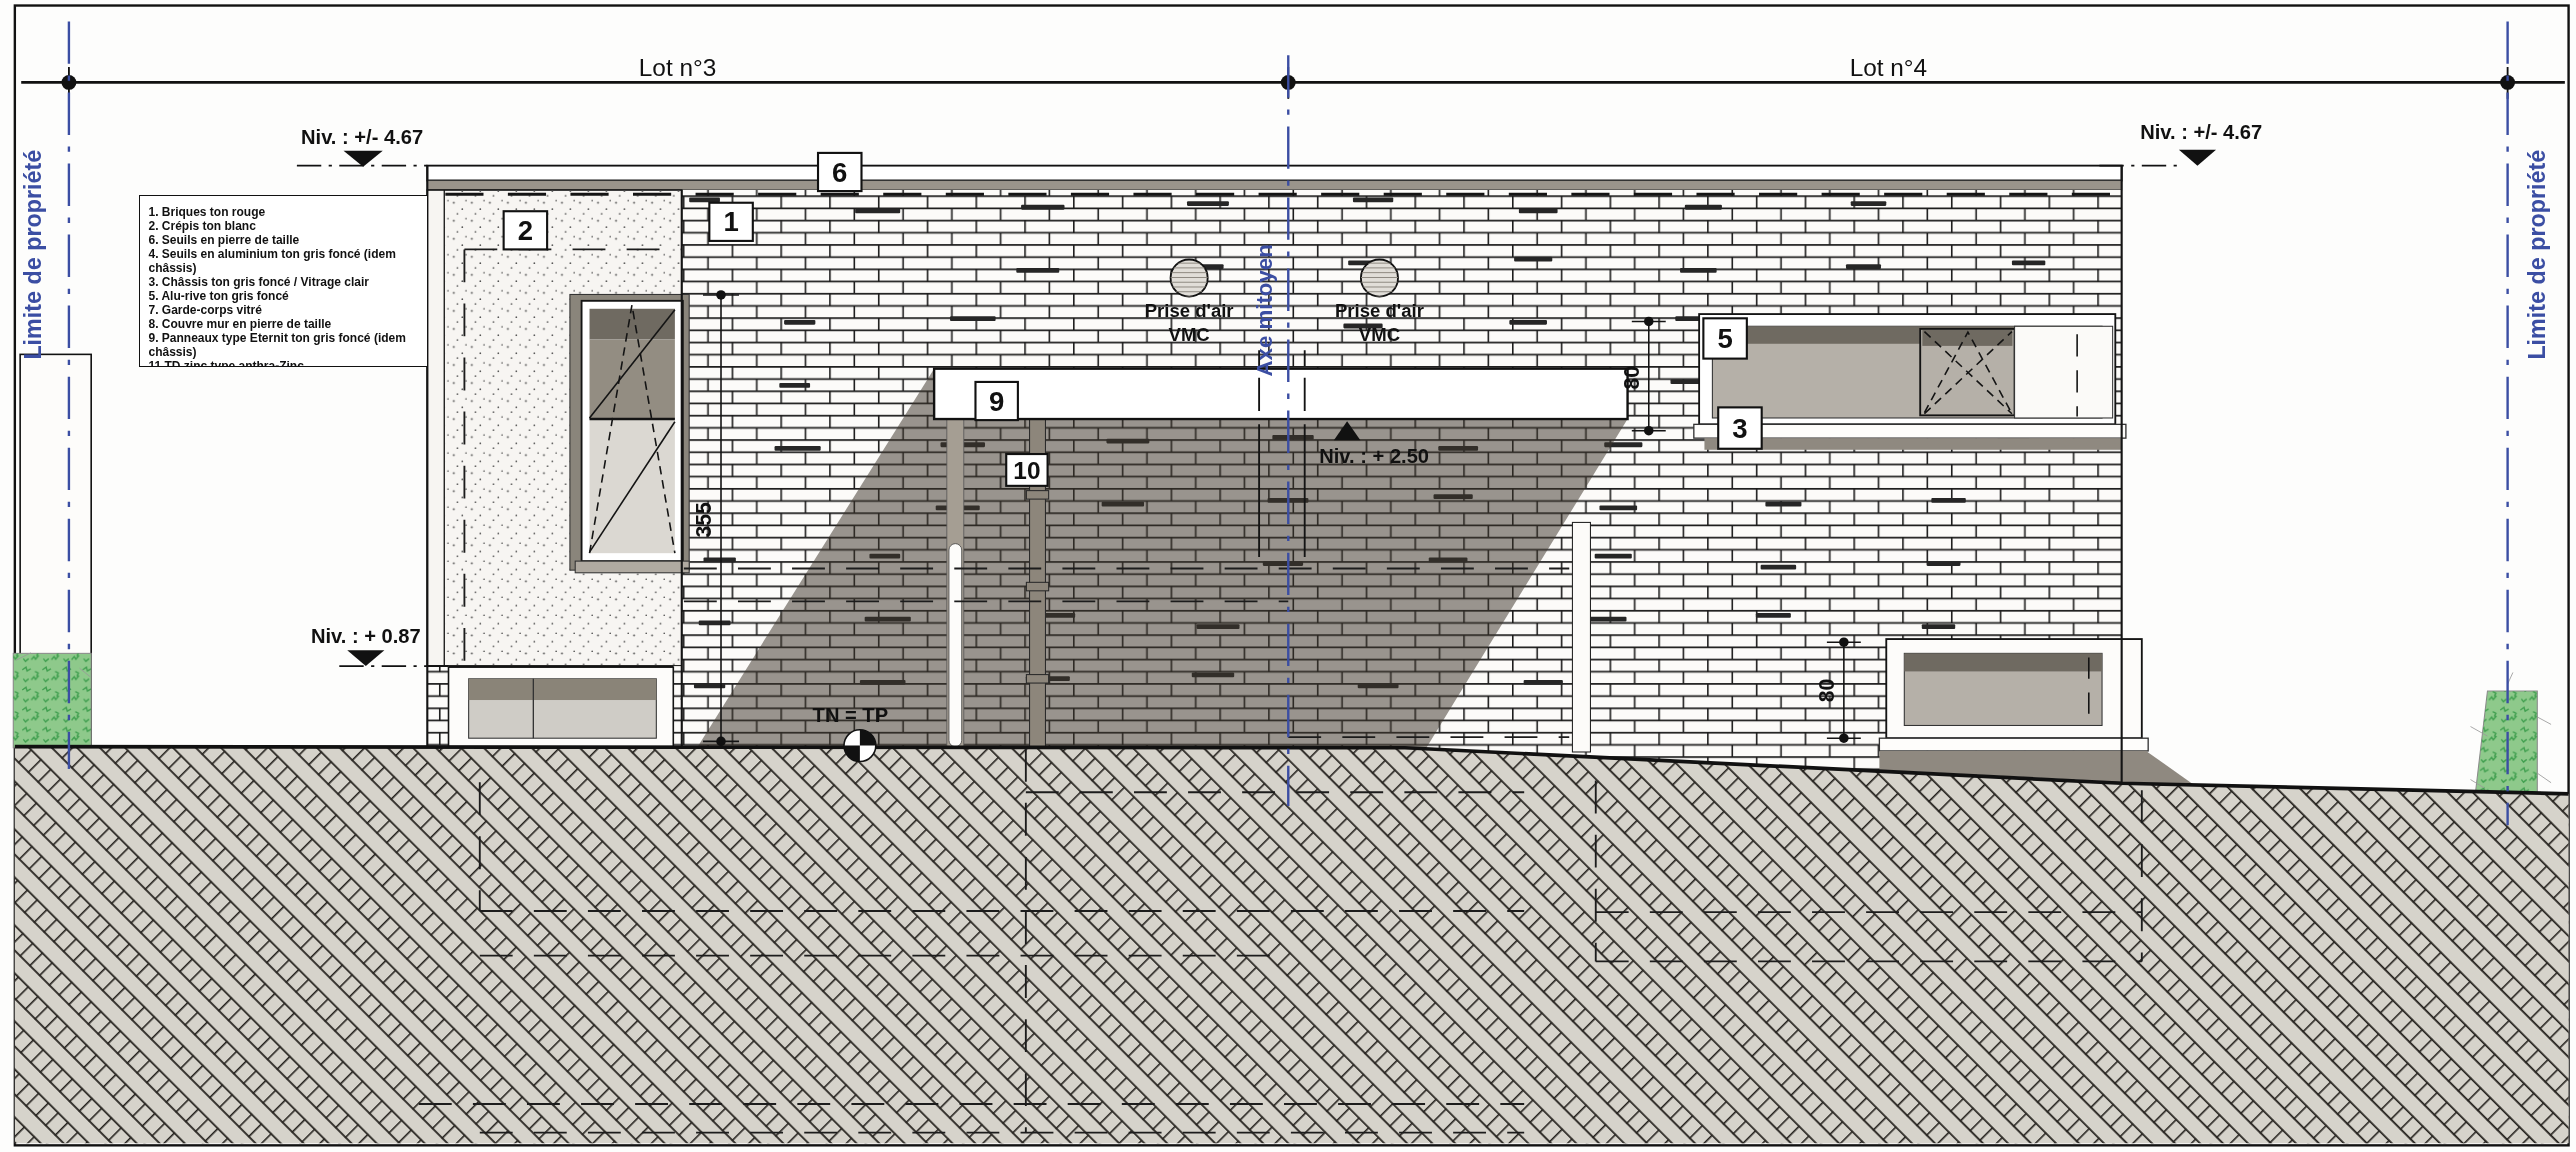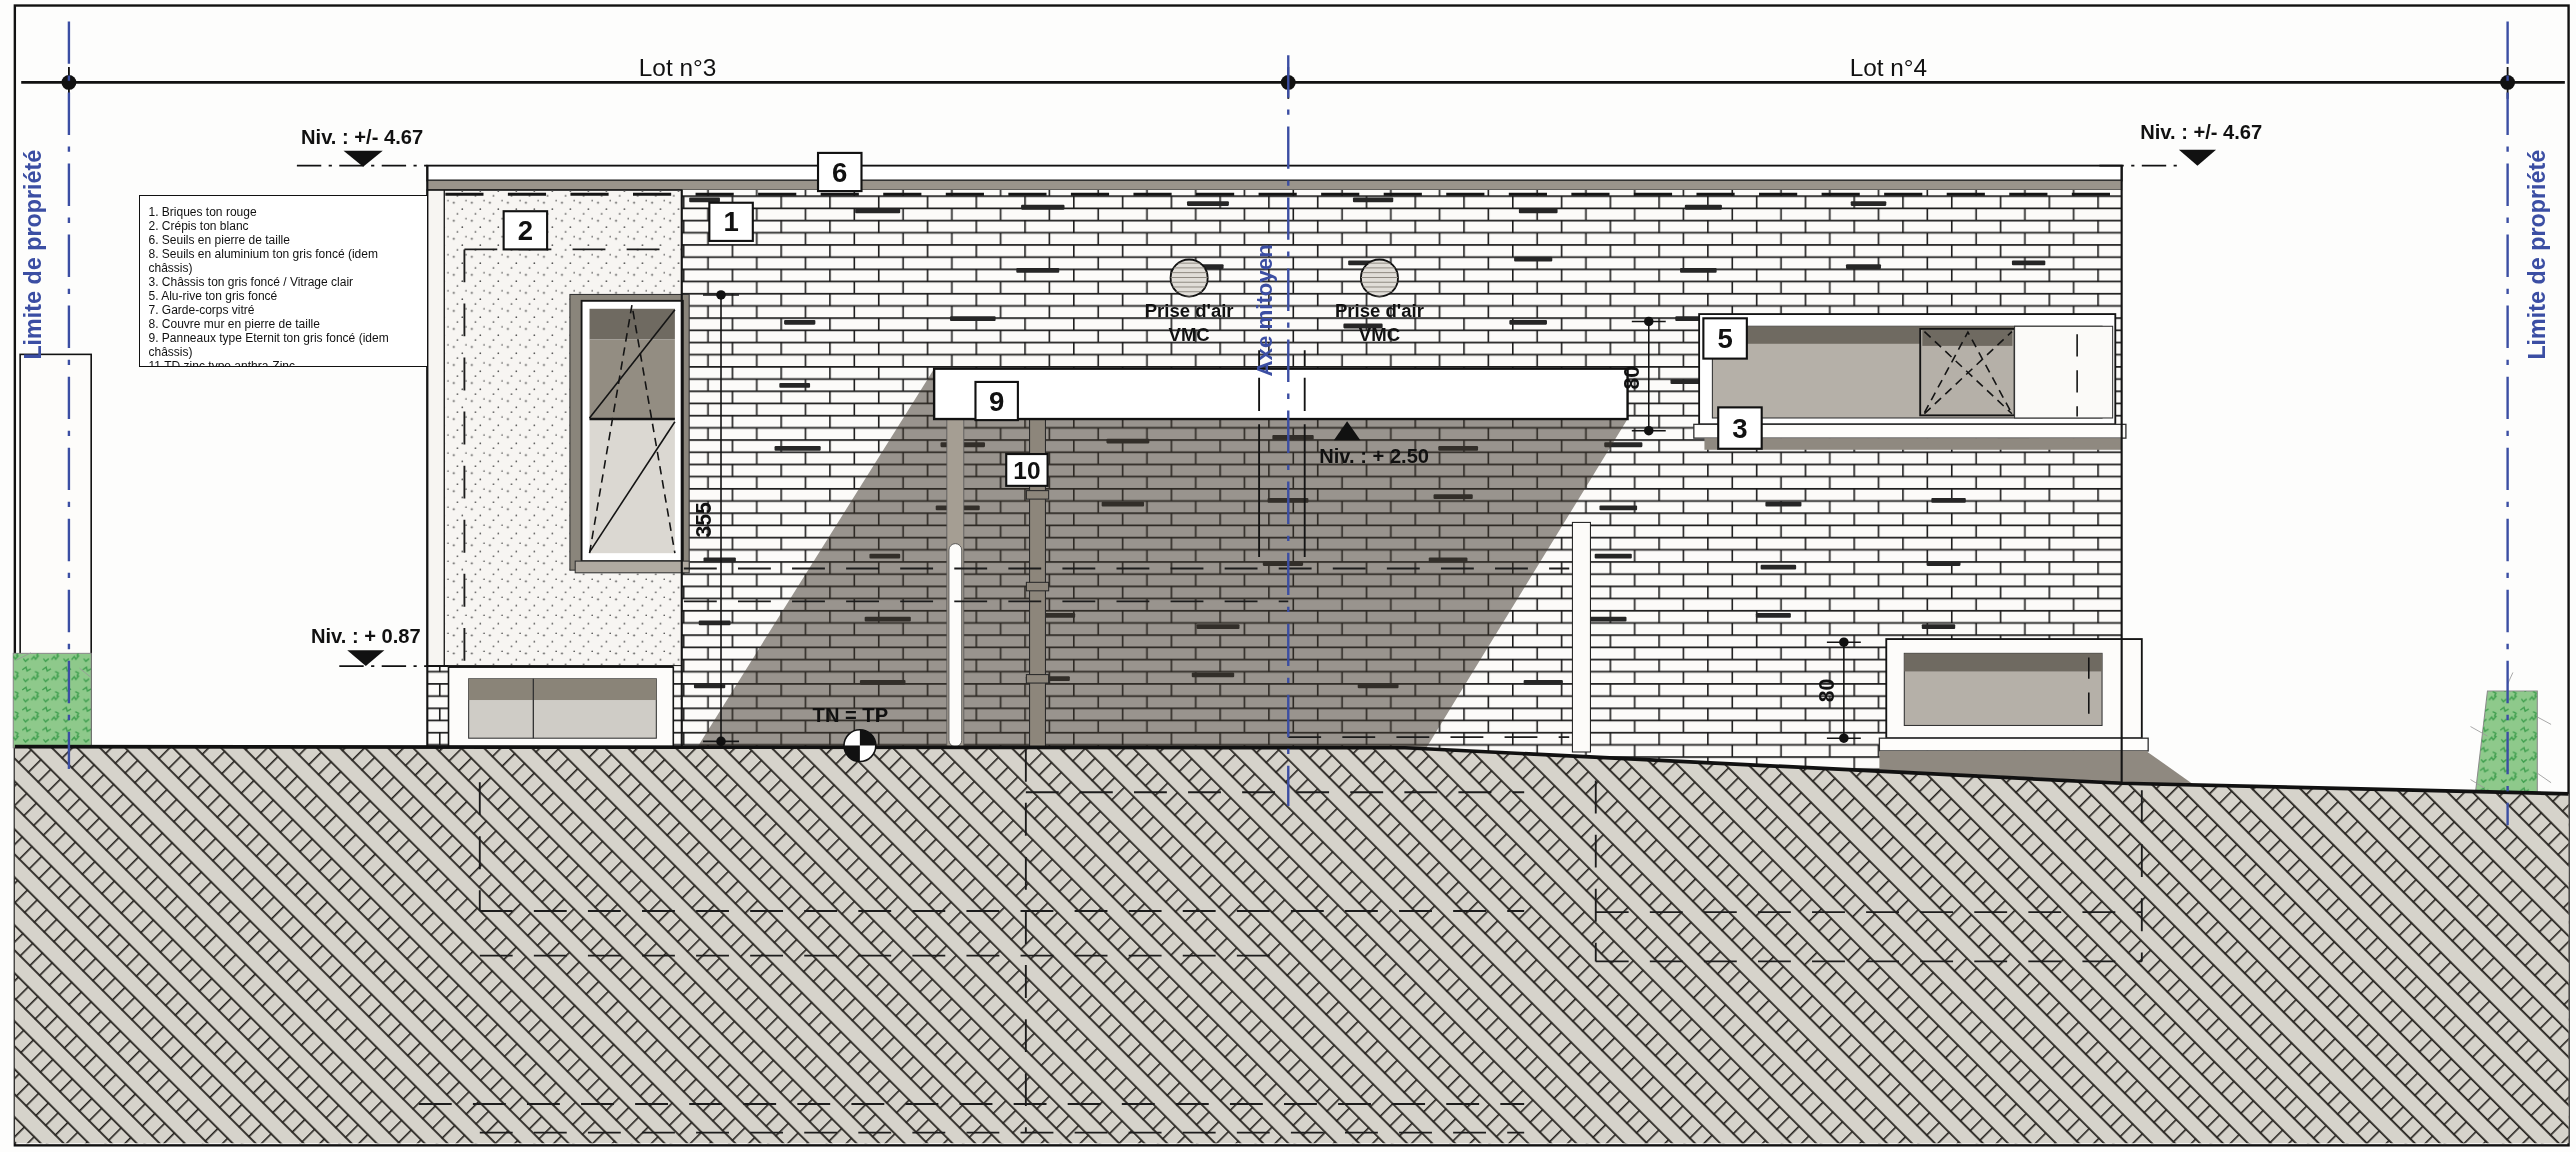--- a/index.html
+++ b/index.html
@@ -15,21 +15,21 @@
   .vmc-text{fill:#111;font-weight:bold;font-size:35px;text-anchor:middle;}
   .lot-text{fill:#111;font-size:46px;text-anchor:middle;}
   .lvl-line{stroke:#111;stroke-width:3.5;stroke-dasharray:46 14 6 14;fill:none;}
   .hid-line{stroke:#141414;stroke-width:5.5;stroke-dasharray:72 46;fill:none;}
   .fnd-line{stroke:#1c1c1c;stroke-width:3.5;stroke-dasharray:62 40;fill:none;}
   .sym-dash{stroke:#141414;stroke-width:3;stroke-dasharray:16 11;fill:none;}
   .edge{stroke:#141414;stroke-width:4;fill:none;}
   .shadow-poly{fill:var(--shadow);}
   .legend{position:absolute;left:139px;top:195px;width:289px;height:172px;background:#fff;
           border:1.9px solid #111;box-sizing:border-box;padding:8.5px 5.3px 4.2px 8.5px;overflow:hidden;}
-  .lg-item{font-size:12px;line-height:14px;color:#111;white-space:normal;}
+  .lg-item{font-size:12px;line-height:14px;color:#111;white-space:normal;font-weight:bold;}
 </style>
 </head>
 <body>
 
 <div class="stage">
 
 <svg width="2576" height="1153" viewBox="0 0 4859 2174">
   <defs>
     <pattern id="pat-brick" width="92" height="46" patternUnits="userSpaceOnUse">
       <rect width="92" height="46" fill="#fcfbf9"></rect>
@@ -344,21 +344,21 @@
     <rect class="marker-box" x="3241" y="768" width="82" height="78"></rect>
     <text class="marker-num" x="3282" y="825">3</text>
   </g>
 </svg>
 
 
 <div class="legend">
   <div class="lg-item">1. Briques ton rouge</div>
   <div class="lg-item">2. Crépis ton blanc</div>
   <div class="lg-item">6. Seuils en pierre de taille</div>
-  <div class="lg-item">8. Seuils en aluminium ton gris foncé (idem châssis)</div>
+  <div class="lg-item">4. Seuils en aluminium ton gris foncé (idem châssis)</div>
   <div class="lg-item">3. Châssis ton gris foncé / Vitrage clair</div>
   <div class="lg-item">5. Alu-rive ton gris foncé</div>
   <div class="lg-item">7. Garde-corps vitré</div>
   <div class="lg-item">8. Couvre mur en pierre de taille</div>
   <div class="lg-item">9. Panneaux type Eternit ton gris foncé (idem châssis)</div>
   <div class="lg-item">11.TD zinc type anthra-Zinc</div>
 
 </div>
 
 </div>

